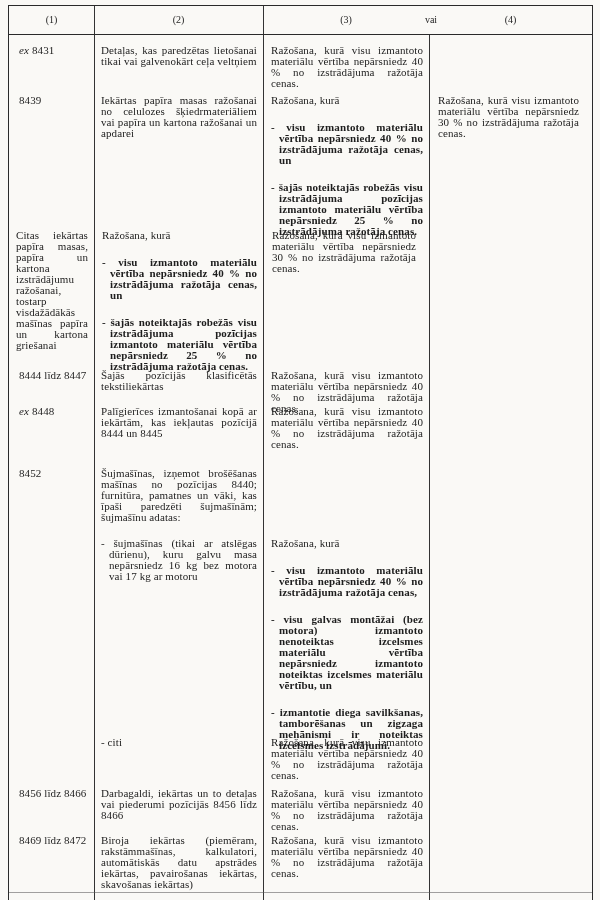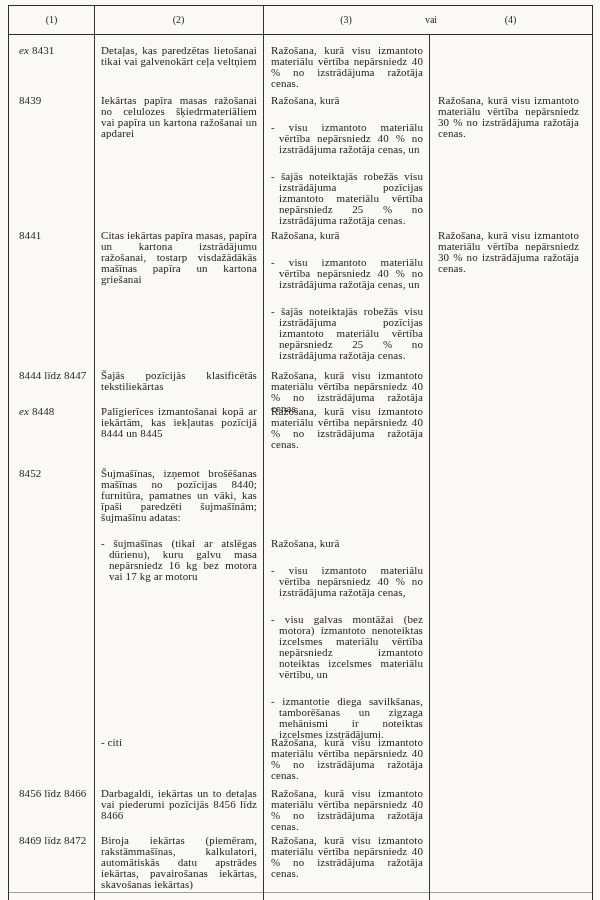--- a/index.html
+++ b/index.html
@@ -27,21 +27,21 @@
   .h3{left:254px;width:166px;}
   .hvai{left:392px;width:60px;}
   .h4{left:420px;width:163px;}
   .row{position:absolute;left:0;right:0;display:grid;grid-template-columns:85px 169px 166px 1fr;}
   .c{font-size:11px;line-height:11px;letter-spacing:0.1px;}
   .c1{padding-left:10px;}
   .c2{padding:0 6px 0 7px;text-align:justify;}
   .c3{padding:0 6px 0 8px;text-align:justify;}
   .c4{padding:0 13px 0 9px;text-align:justify;}
   .c p{margin:0;}
-  .c p + p{margin-top:16px;}
+  .c p + p{margin-top:16px;font-weight:bold;}
   .b{padding-left:8px;text-indent:-8px;}
   .it{font-style:italic;margin-right:3px;}
   .bottom-line{position:absolute;left:0;right:0;top:886px;height:1.2px;background:#555;opacity:.55;}
 </style>
 </head>
 <body>
 
 <div class="page">
   <div class="table-frame">
 
@@ -78,21 +78,20 @@
         <p>Ražošana, kurā</p>
         <p class="b">- visu izmantoto materiālu vērtība nepārsniedz 40 % no izstrādājuma ražotāja cenas, un</p>
         <p class="b">- šajās noteiktajās robežās visu izstrādājuma pozīcijas izmantoto materiālu vērtība nepārsniedz 25 % no izstrādājuma ražotāja cenas.</p>
       </div>
       <div class="c c4">
           <p>Ražošana, kurā visu izmantoto materiālu vērtība nepārsniedz 30 % no izstrādājuma ražotāja cenas.</p>
         </div>
     </div>
 
     <div class="row" style="top:224px">
-      <div class="c c1"><span>8441</span></div>
       <div class="c c2">
           <p>Citas iekārtas papīra masas, papīra un kartona izstrādājumu ražošanai, tostarp visdažādākās mašīnas papīra un kartona griešanai</p>
         </div>
       <div class="c c3">
         <p>Ražošana, kurā</p>
         <p class="b">- visu izmantoto materiālu vērtība nepārsniedz 40 % no izstrādājuma ražotāja cenas, un</p>
         <p class="b">- šajās noteiktajās robežās visu izstrādājuma pozīcijas izmantoto materiālu vērtība nepārsniedz 25 % no izstrādājuma ražotāja cenas.</p>
       </div>
       <div class="c c4">
           <p>Ražošana, kurā visu izmantoto materiālu vērtība nepārsniedz 30 % no izstrādājuma ražotāja cenas.</p>

